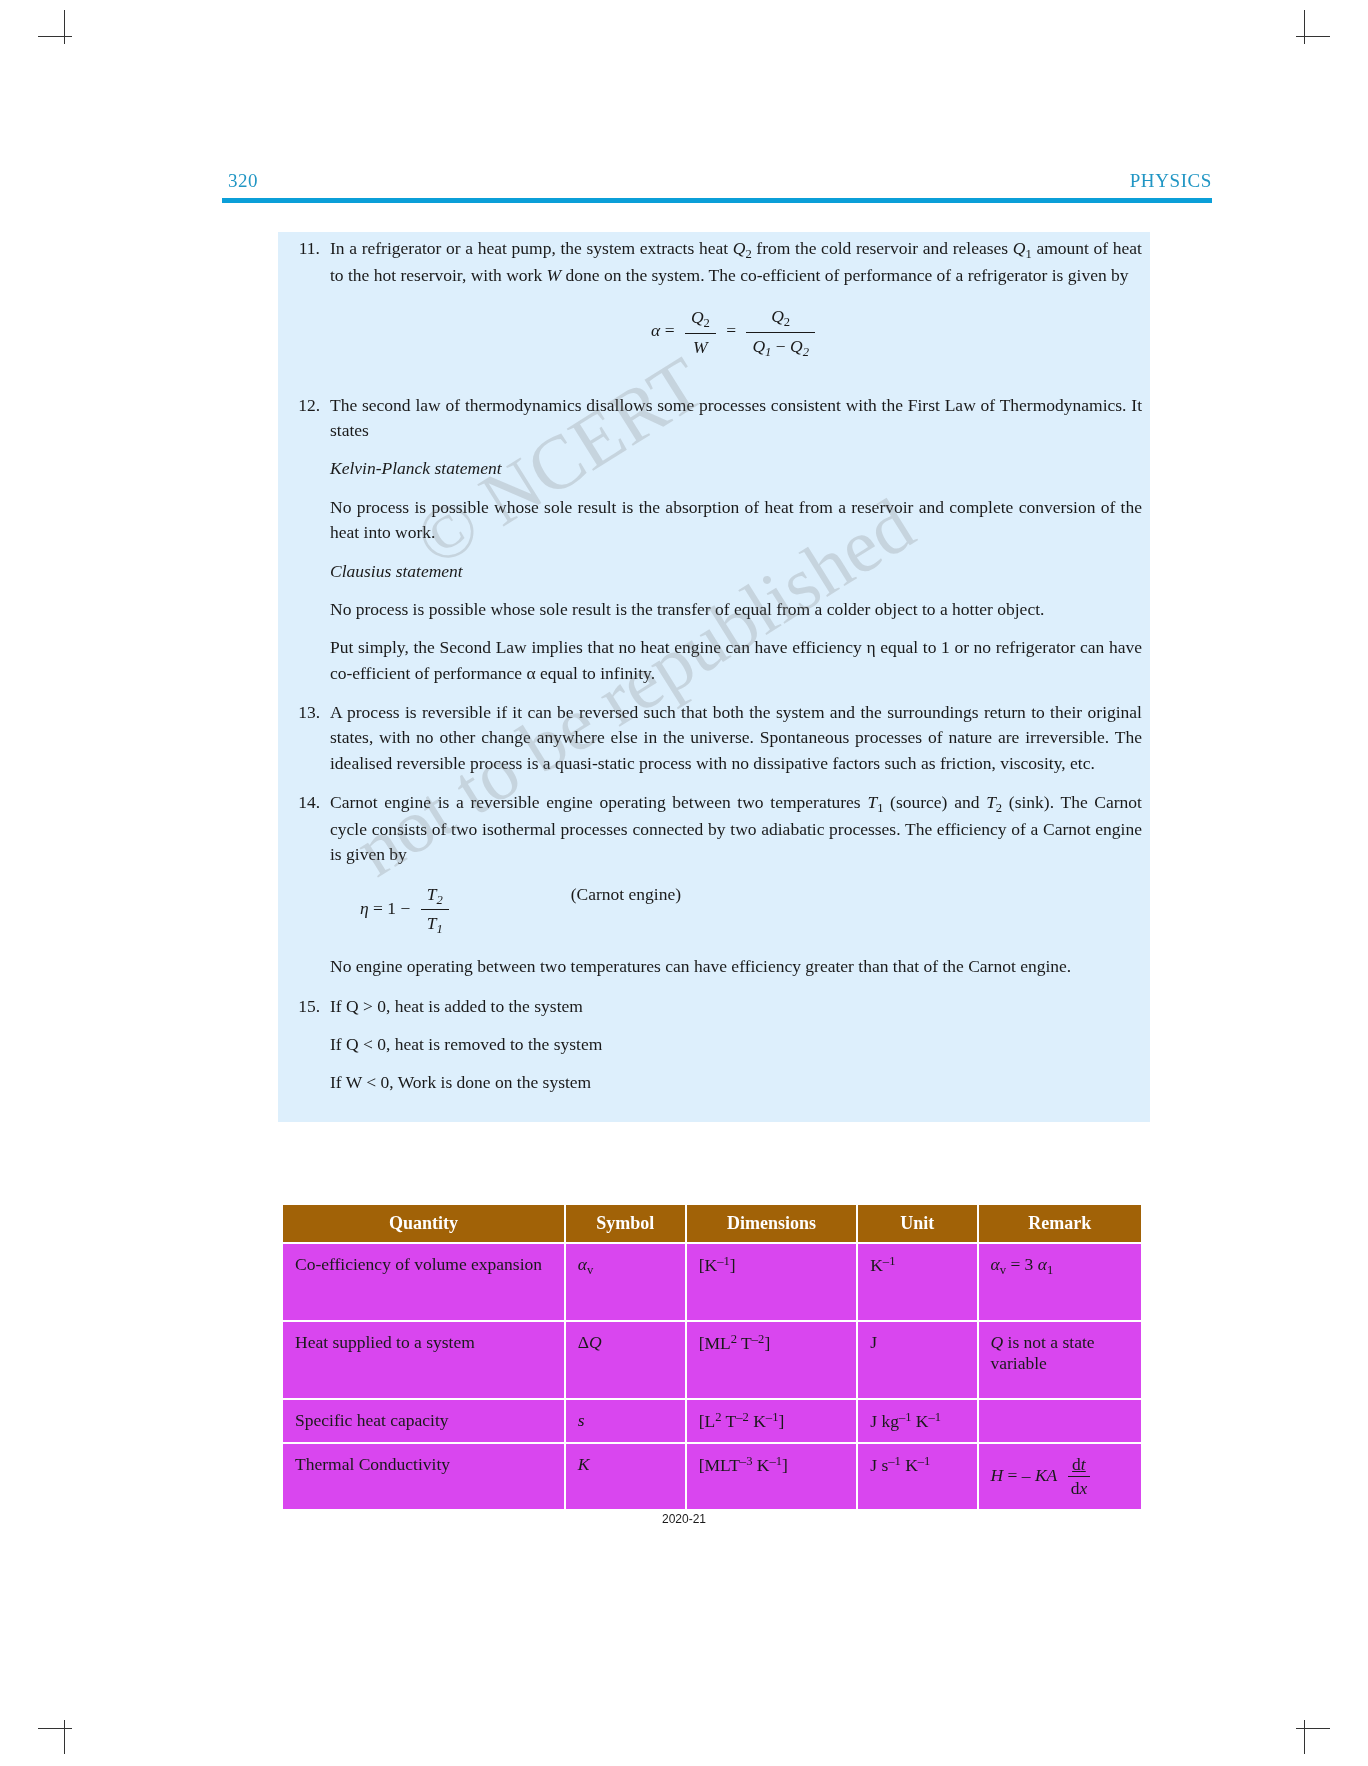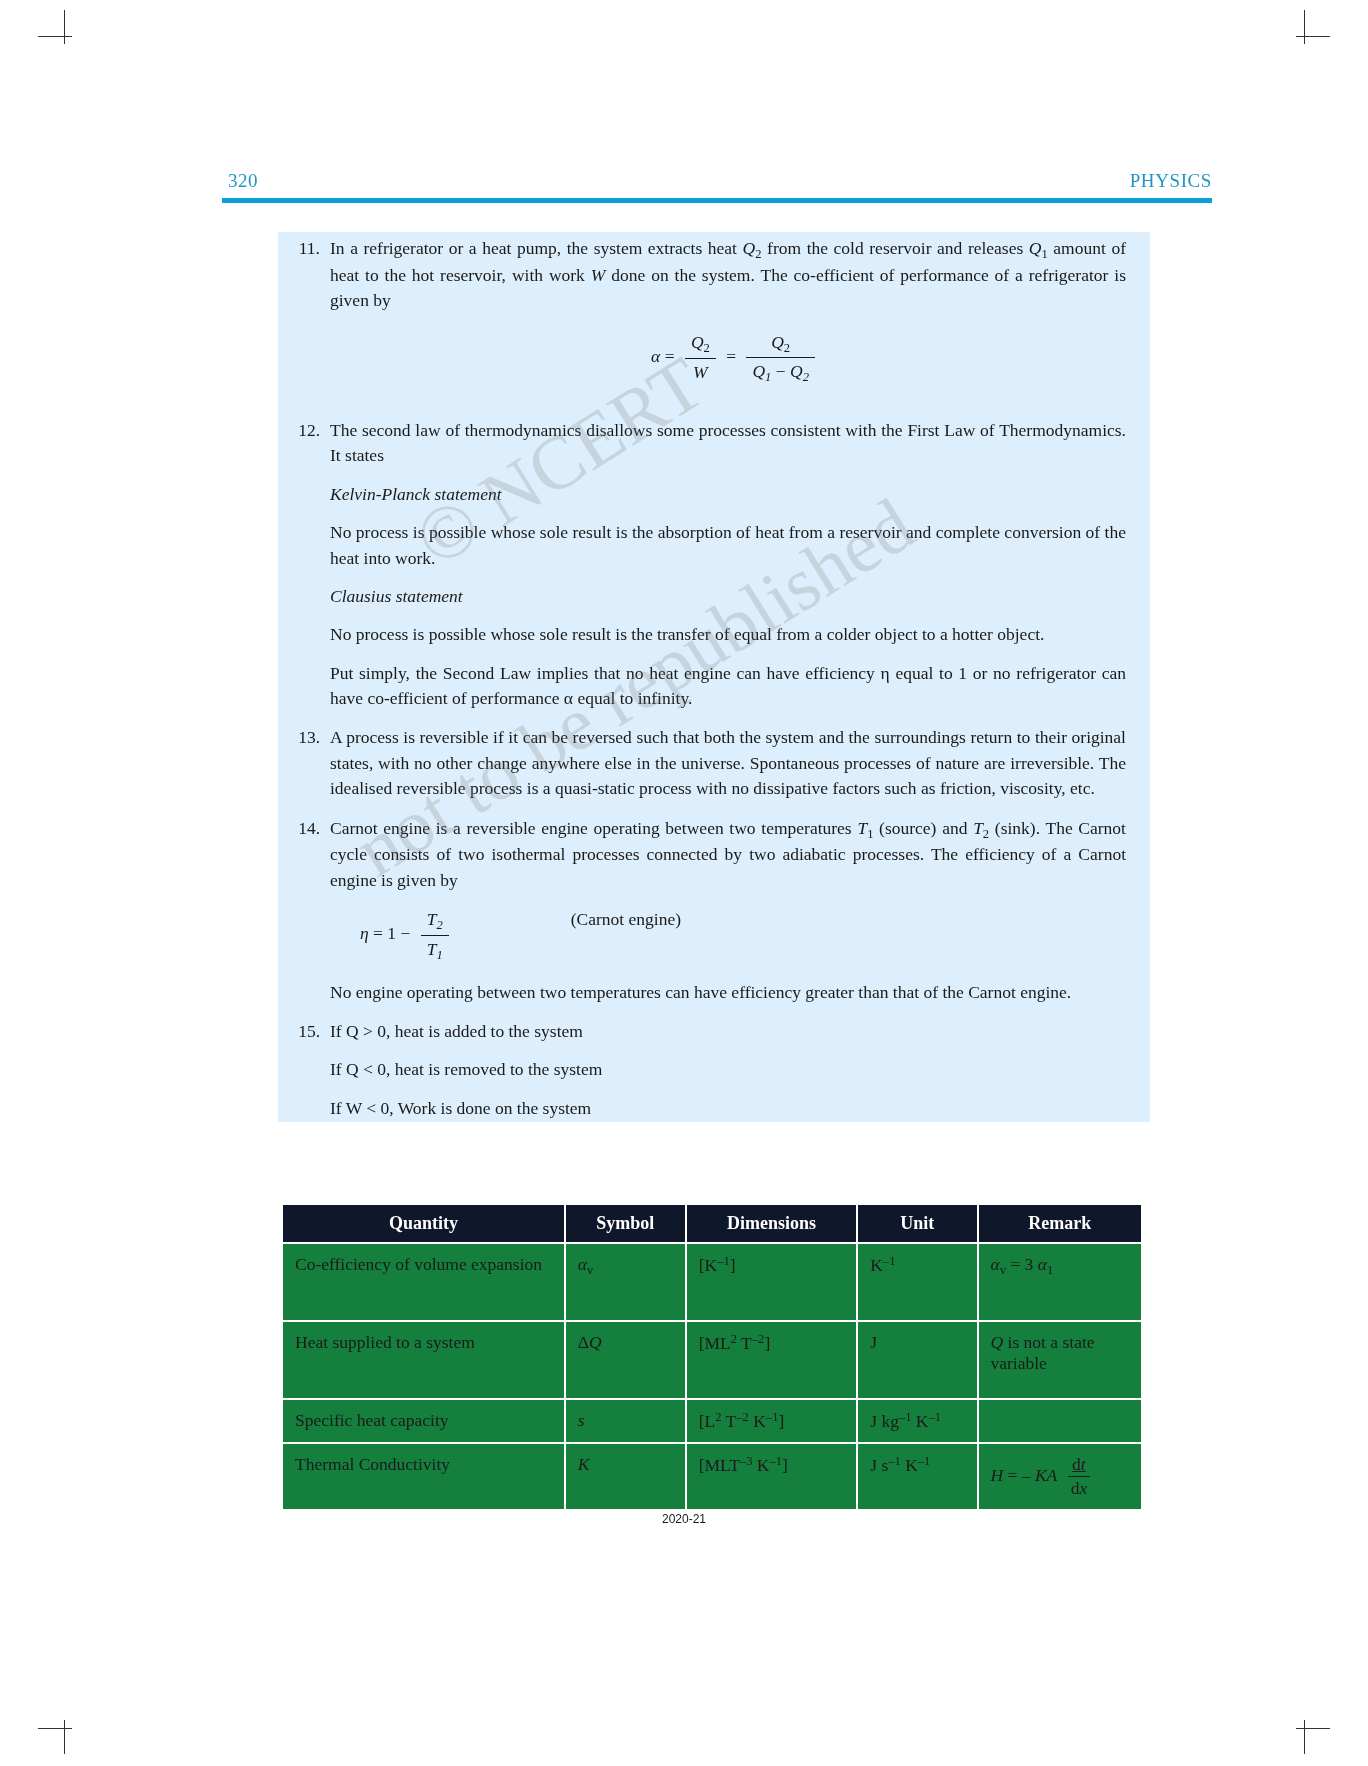--- a/index.html
+++ b/index.html
@@ -92,21 +92,21 @@
     width: 38px;
     flex: none;
     text-align: right;
     padding-right: 10px;
     box-sizing: border-box;
   }
   .item .body {
     flex: 1;
     text-align: justify;
   }
-  .item .body p { margin: 0 16px 13px 0; }
+  .item .body p { margin: 0 0 13px 0; }
   .item .body p:last-child { margin-bottom: 0; }
   .it { font-style: italic; }
   sub { font-size: 72%; vertical-align: -0.28em; }
   sup { font-size: 72%; vertical-align: 0.45em; }
 
   
   .math-center {
     text-align: center;
     margin: 16px 0 18px 0;
     font-family: "Liberation Serif", serif;
@@ -162,30 +162,30 @@
   
   .tbl {
     position: absolute;
     left: 281px;
     top: 1203px;
     width: 862px;
     border-collapse: collapse;
     font-size: 17.5px;
   }
   .tbl th {
-    background: #0f172a;
+    background: #a16207;
     color: #ffffff;
     font-weight: bold;
     padding: 8px 10px;
     text-align: center;
     border: 2px solid #ffffff;
     font-size: 18px;
   }
   .tbl td {
-    background: #15803d;
+    background: #d946ef;
     border: 2px solid #ffffff;
     padding: 10px 12px;
     vertical-align: top;
     color: #1a1a1a;
   }
   .tbl td.c-quantity { width: 310px; }
   .tbl td.c-symbol { width: 108px; }
   .tbl td.c-dim { width: 165px; }
   .tbl td.c-unit { width: 115px; }
   .tbl td.c-remark { width: 164px; }

